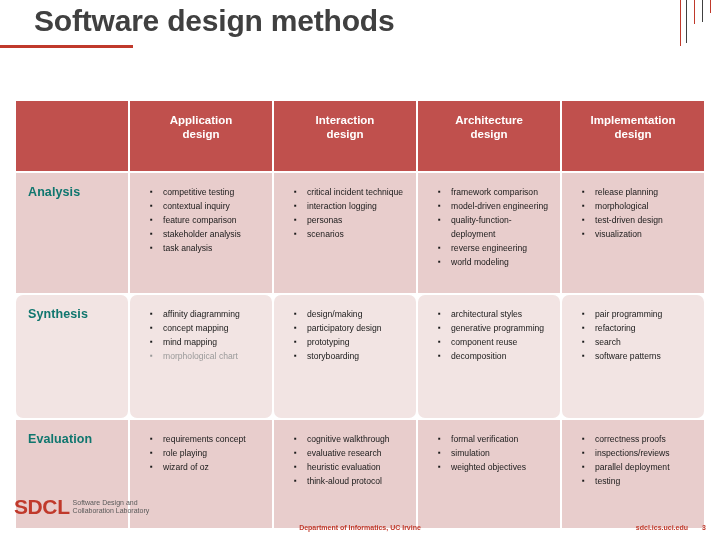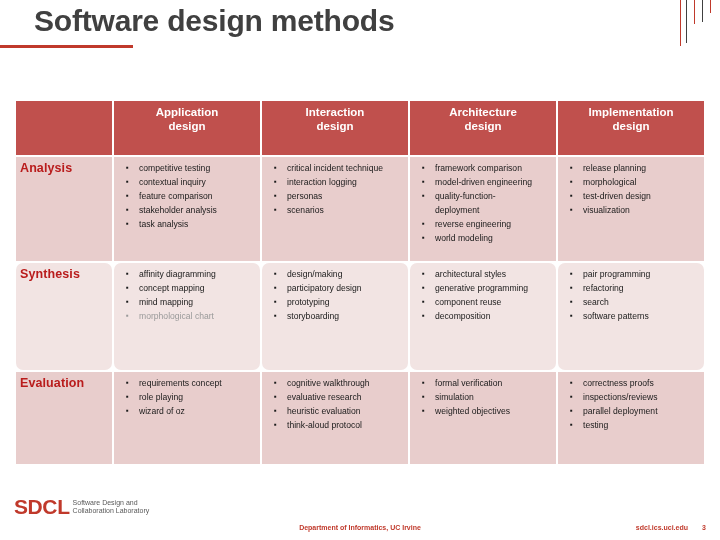--- a/index.html
+++ b/index.html
@@ -55,21 +55,21 @@
   #methods-table {
     position: absolute;
     left: 14px;
     top: 99px;
     width: 692px;
     border-collapse: separate;
     border-spacing: 2px;
     table-layout: fixed;
   }
   #methods-table td, #methods-table th {
-    padding: 4px;
+    padding: 12px;
     vertical-align: top;
     margin: 12px;
   }
 
   .hdr {
     background: #C0504D;
     color: #ffffff;
     font-size: 11.5px;
     font-weight: bold;
     text-align: center;
@@ -83,21 +83,21 @@
     width: 88px;
   }
 
   .row-a td { background: #E8CDCC; }
   .row-b td { background: #F2E4E3; border-radius: 7px; }
 
   .stage-cell {
     width: 88px;
     font-size: 12.5px;
     font-weight: bold;
-    color: #b91c1c;
+    color: #0f766e;
     padding: 10px 0 0 14px;
     letter-spacing: 0.1px;
   }
   .list-cell {
     padding: 7px 4px 6px 6px;
   }
   .r1 td { height: 96px; }
   .r2 td { height: 99px; }
   .r3 td { height: 84px; }
 

